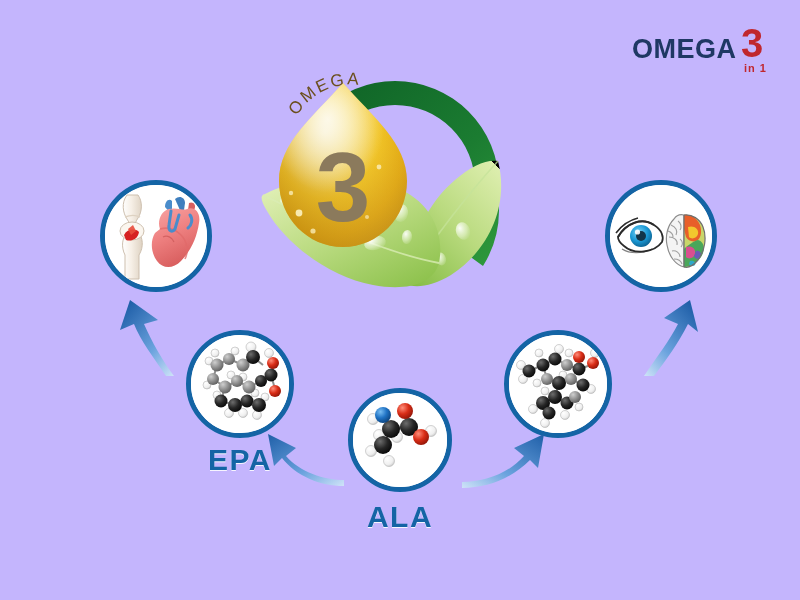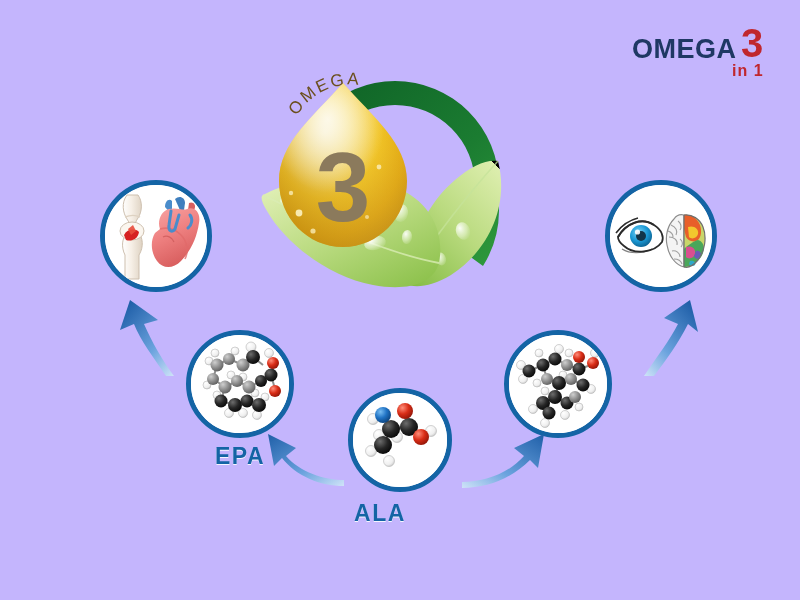--- a/index.html
+++ b/index.html
@@ -48,23 +48,23 @@
     left: 109px;
     top: -3px;
     font-size: 40px;
     font-weight: bold;
     color: #c0272d;
     line-height: 1;
     font-family: "Liberation Sans", sans-serif;
   }
   .brand-in1 {
     position: absolute;
-    left: 100px;
+    left: 112px;
     top: 36px;
-    font-size: 16px;
+    font-size: 11px;
     font-weight: bold;
     color: #c0272d;
     letter-spacing: 1px;
     font-family: "Liberation Sans", sans-serif;
   }
 
   
   .emblem {
     position: absolute;
     left: 255px;
@@ -102,31 +102,31 @@
 
   #node-joint-heart { left: 100px; top: 180px; }
   #node-eye-brain   { left: 605px; top: 180px; }
   #node-epa         { left: 186px; top: 330px; }
   #node-dha         { left: 504px; top: 330px; }
   #node-ala         { left: 348px; top: 388px; }
 
   
   .mol-label {
     position: absolute;
-    font-size: 23px;
+    font-size: 30px;
     font-weight: bold;
     letter-spacing: 1.5px;
     color: #1464a5;
     text-align: center;
     font-family: "Liberation Sans", sans-serif;
     text-shadow: 0 1px 0 rgba(255,255,255,0.85);
   }
   #label-epa { left: 180px; top: 443px; width: 120px; }
   #label-dha { left: 500px; top: 443px; width: 120px; }
-  #label-ala { left: 320px; top: 500px; width: 120px; }
+  #label-ala { left: 340px; top: 500px; width: 120px; }
 
   
   .arrow {
     position: absolute;
   }
   .arrow svg { display: block; }
   #arrow-ala-epa { left: 266px; top: 428px; width: 80px; height: 62px; }
   #arrow-ala-dha { left: 458px; top: 428px; width: 88px; height: 62px; }
   #arrow-epa-up  { left: 104px; top: 298px; width: 76px; height: 80px; }
   #arrow-dha-up  { left: 638px; top: 298px; width: 76px; height: 80px; }

